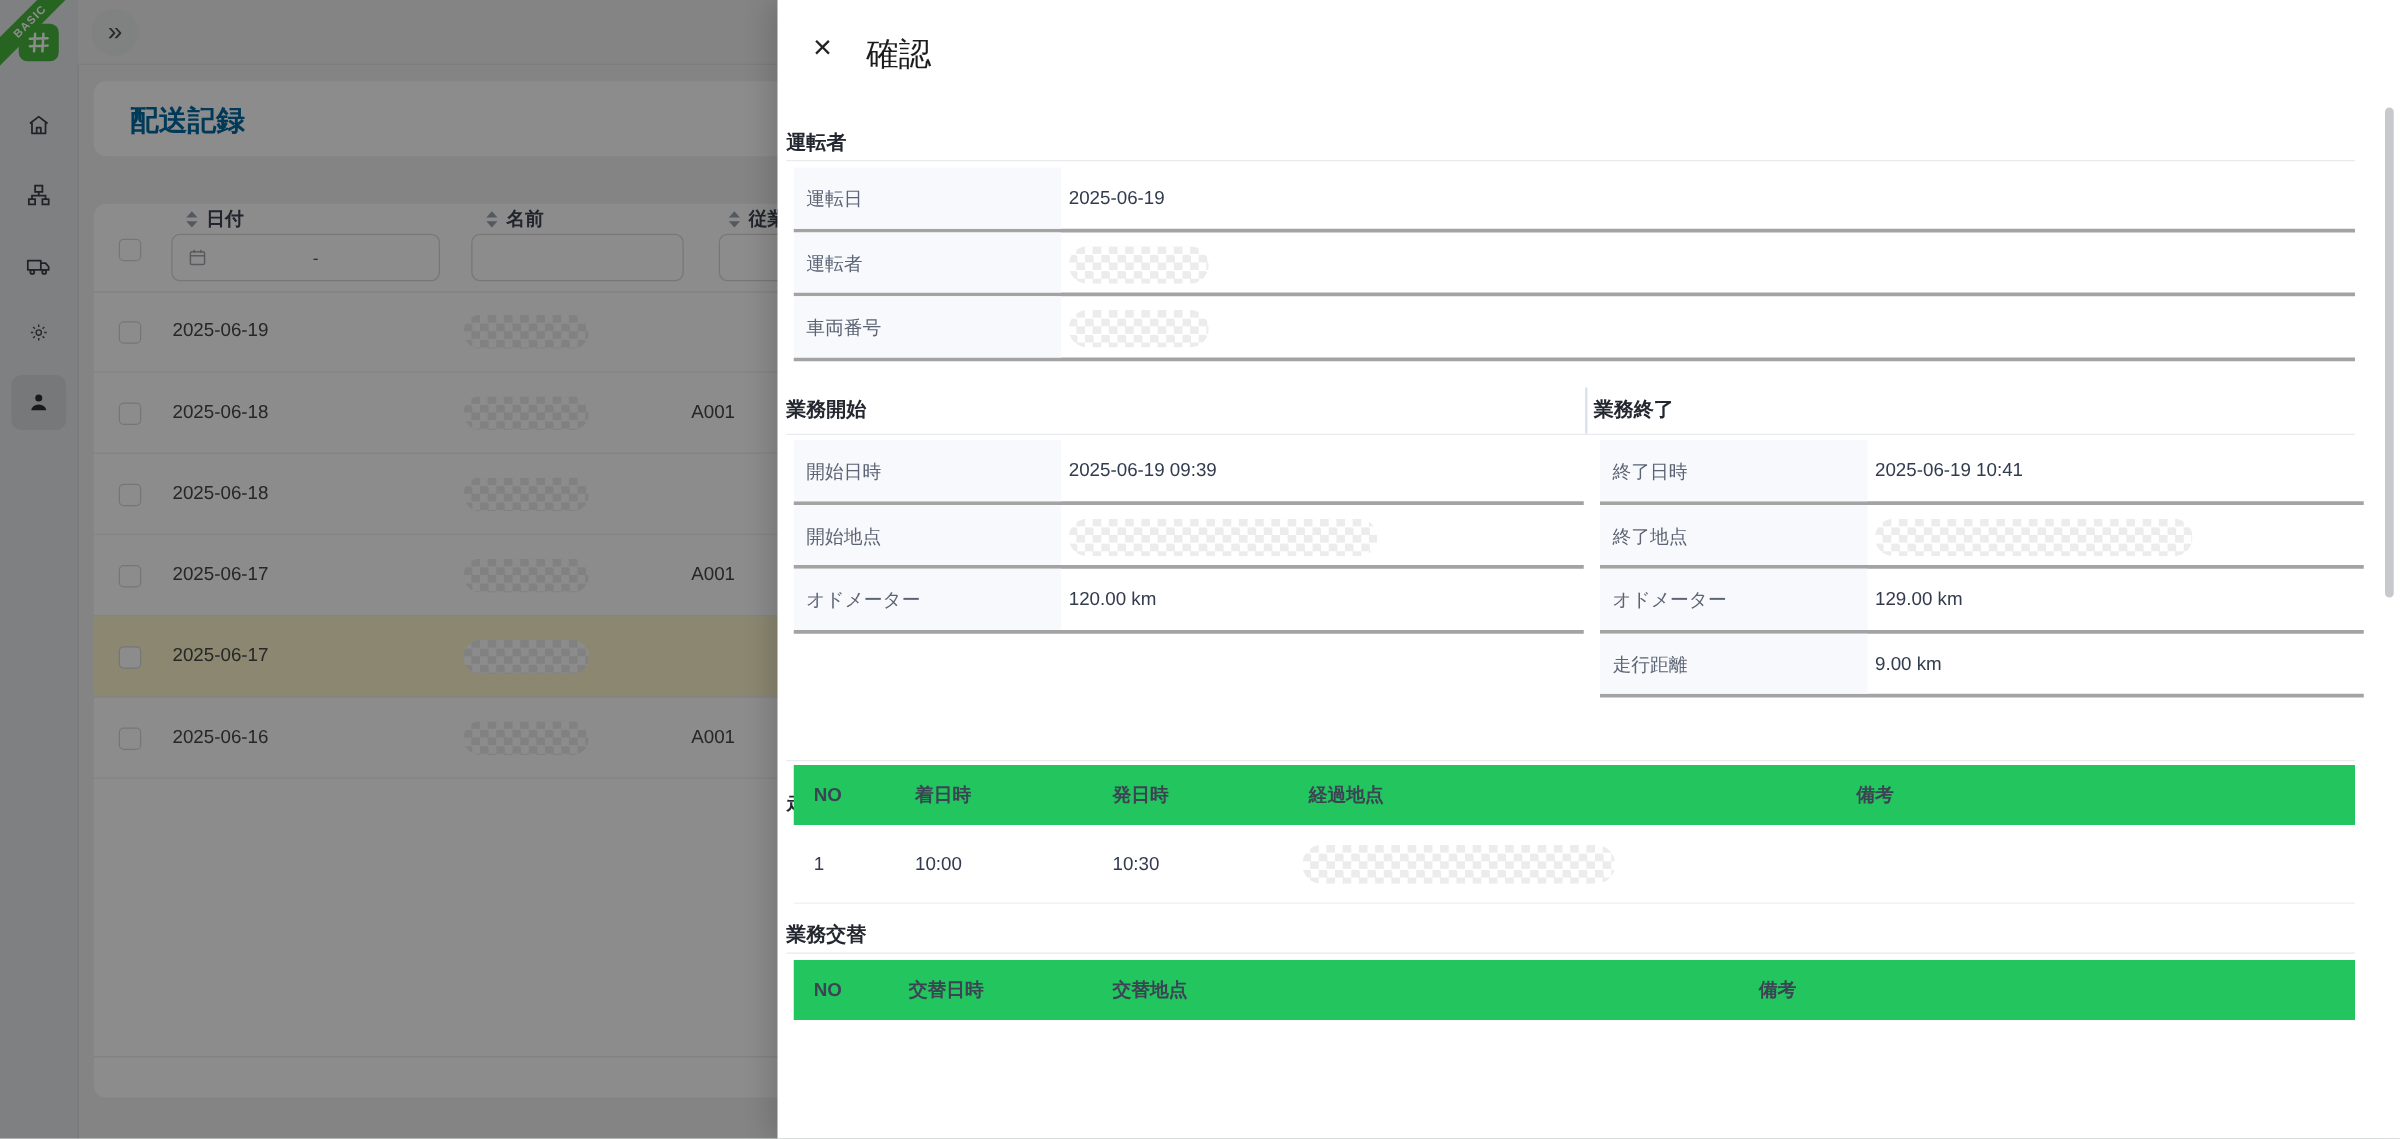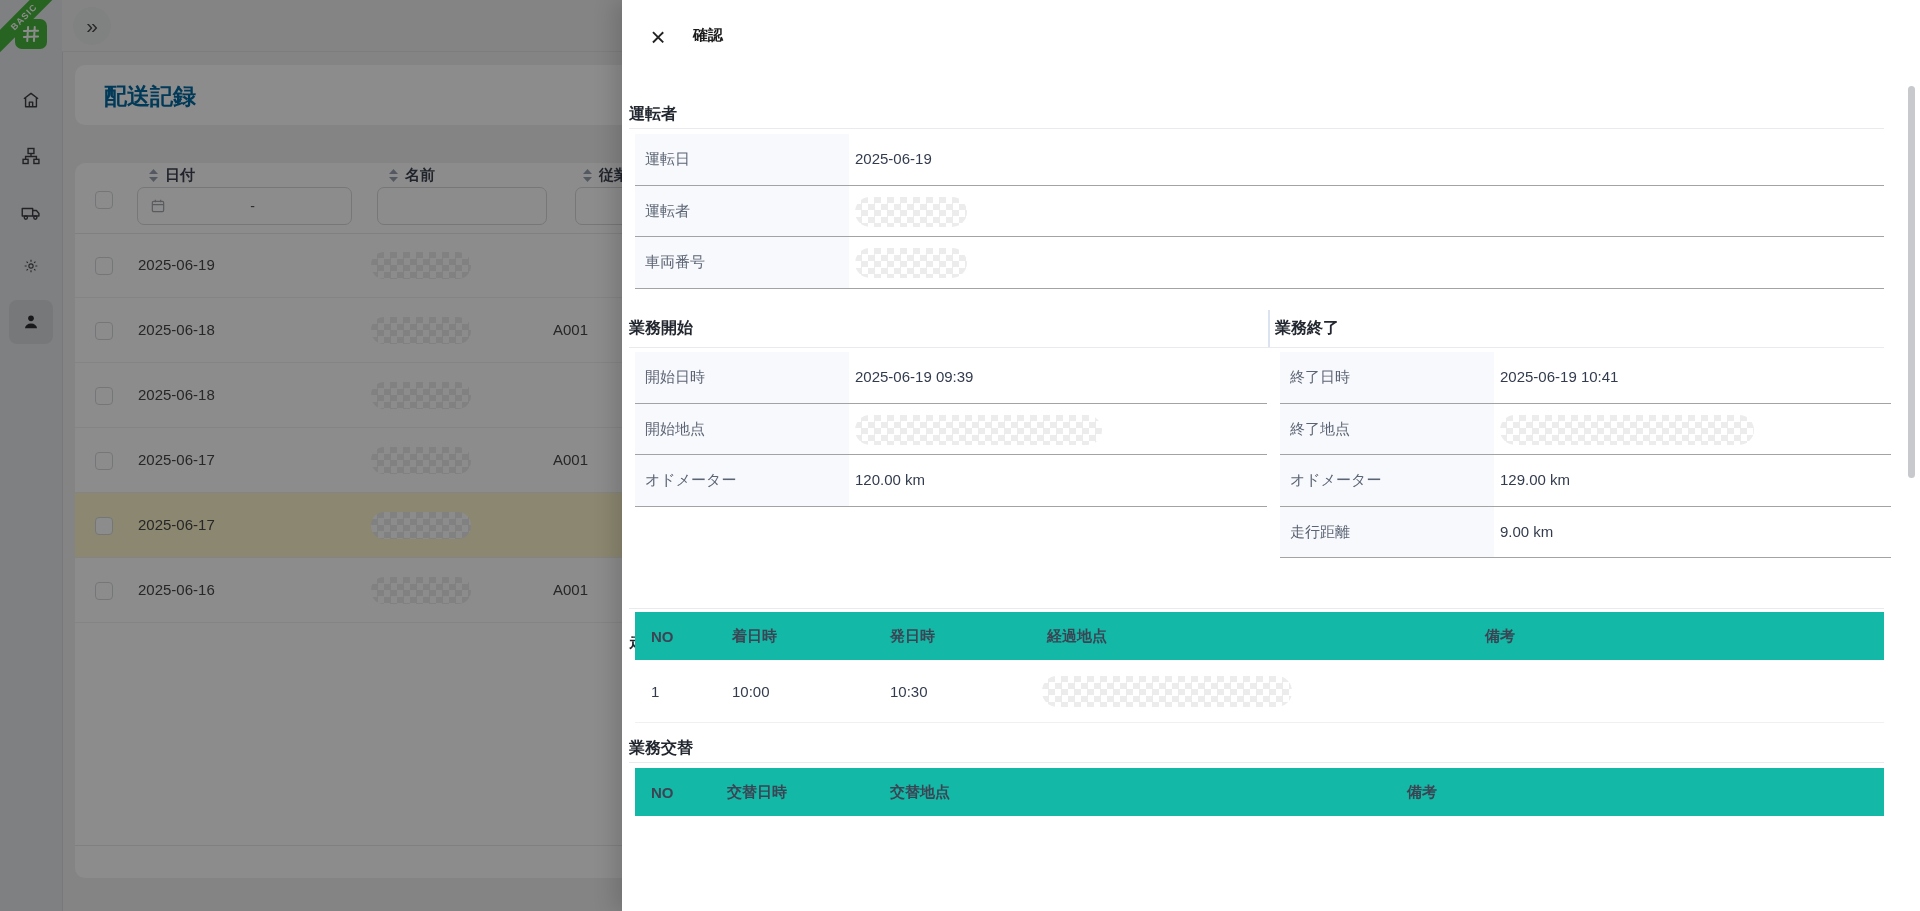--- a/index.html
+++ b/index.html
@@ -32,32 +32,32 @@
   .cell-date{position:absolute;left:63px;top:23px;font-size:15px;color:#474747;}
   .cell-emp{position:absolute;left:478px;top:23px;font-size:15px;color:#474747;}
   .redact{background:conic-gradient(#ececec 25%,#fff 0 50%,#ececec 0 75%,#fff 0);background-size:13px 13px;}
   .name-pill{position:absolute;left:296px;top:19px;width:100px;height:27px;border-radius:13px;}
   .footer-line{position:absolute;left:0;top:682px;width:100%;border-bottom:1px solid #e8eaed;}
   
   .overlay{position:absolute;left:0;top:0;width:1920px;height:911px;background:rgba(0,0,0,0.45);z-index:5;}
   
   .drawer{position:absolute;left:622px;top:0;width:1298px;height:911px;background:#fff;z-index:6;box-shadow:-8px 0 20px rgba(0,0,0,0.15);}
   .drawer-close{position:absolute;left:21px;top:22px;width:30px;height:30px;font-size:26px;line-height:30px;text-align:center;color:#222;}
-  .drawer-title{position:absolute;left:71px;top:26px;font-size:15px;font-weight:bold;color:#1c1c1c;}
+  .drawer-title{position:absolute;left:71px;top:26px;font-size:26px;font-weight:normal;color:#1c1c1c;}
   .section{position:absolute;left:7px;width:1255px;}
   .sec-title{position:absolute;left:0;font-size:16px;font-weight:bold;color:#23272f;}
   .sec-border{position:absolute;left:0;width:100%;border-bottom:1px solid #e8eaed;}
   .kv-rows{position:absolute;}
-  .kv-row{height:51.5px;border-bottom:1px solid #a3a3a3;position:relative;box-sizing:border-box;}
+  .kv-row{height:51.5px;border-bottom:3px solid #a3a3a3;position:relative;box-sizing:border-box;}
   .kv-label{position:absolute;left:0;top:0;width:214px;height:100%;background:#f8f9fc;box-sizing:border-box;padding:16px 0 0 10px;font-size:15px;color:#5b6474;}
   .kv-value{position:absolute;left:220px;top:16px;font-size:15px;color:#333c4e;}
   .kv-pill{position:absolute;left:220px;top:11px;height:30px;border-radius:15px;}
   .col-divider{position:absolute;width:2px;background:#dbe3f1;}
   .mini-table{position:absolute;left:6px;right:0;}
-  .mt-head{display:flex;background:#14b8a6;height:48px;align-items:center;font-size:15px;font-weight:bold;color:#3c4454;}
+  .mt-head{display:flex;background:#22c55e;height:48px;align-items:center;font-size:15px;font-weight:bold;color:#3c4454;}
   .mt-row{display:flex;height:62px;align-items:center;border-bottom:1px solid #eef0f1;font-size:15px;color:#333c4e;}
   .mt-cell{box-sizing:border-box;padding-left:16px;flex-shrink:0;}
   .confirm-btn{position:absolute;left:466px;top:842px;width:363px;height:52px;border-radius:26px;background:#48b43d;color:#fff;font-size:17px;font-weight:bold;display:flex;align-items:center;justify-content:center;border:none;}
   .scroll-thumb{position:absolute;left:1286px;top:86px;width:7px;height:392px;border-radius:4px;background:#c7c9cc;}
 </style>
 </head>
 <body>
 
 <div id="screen">
 

